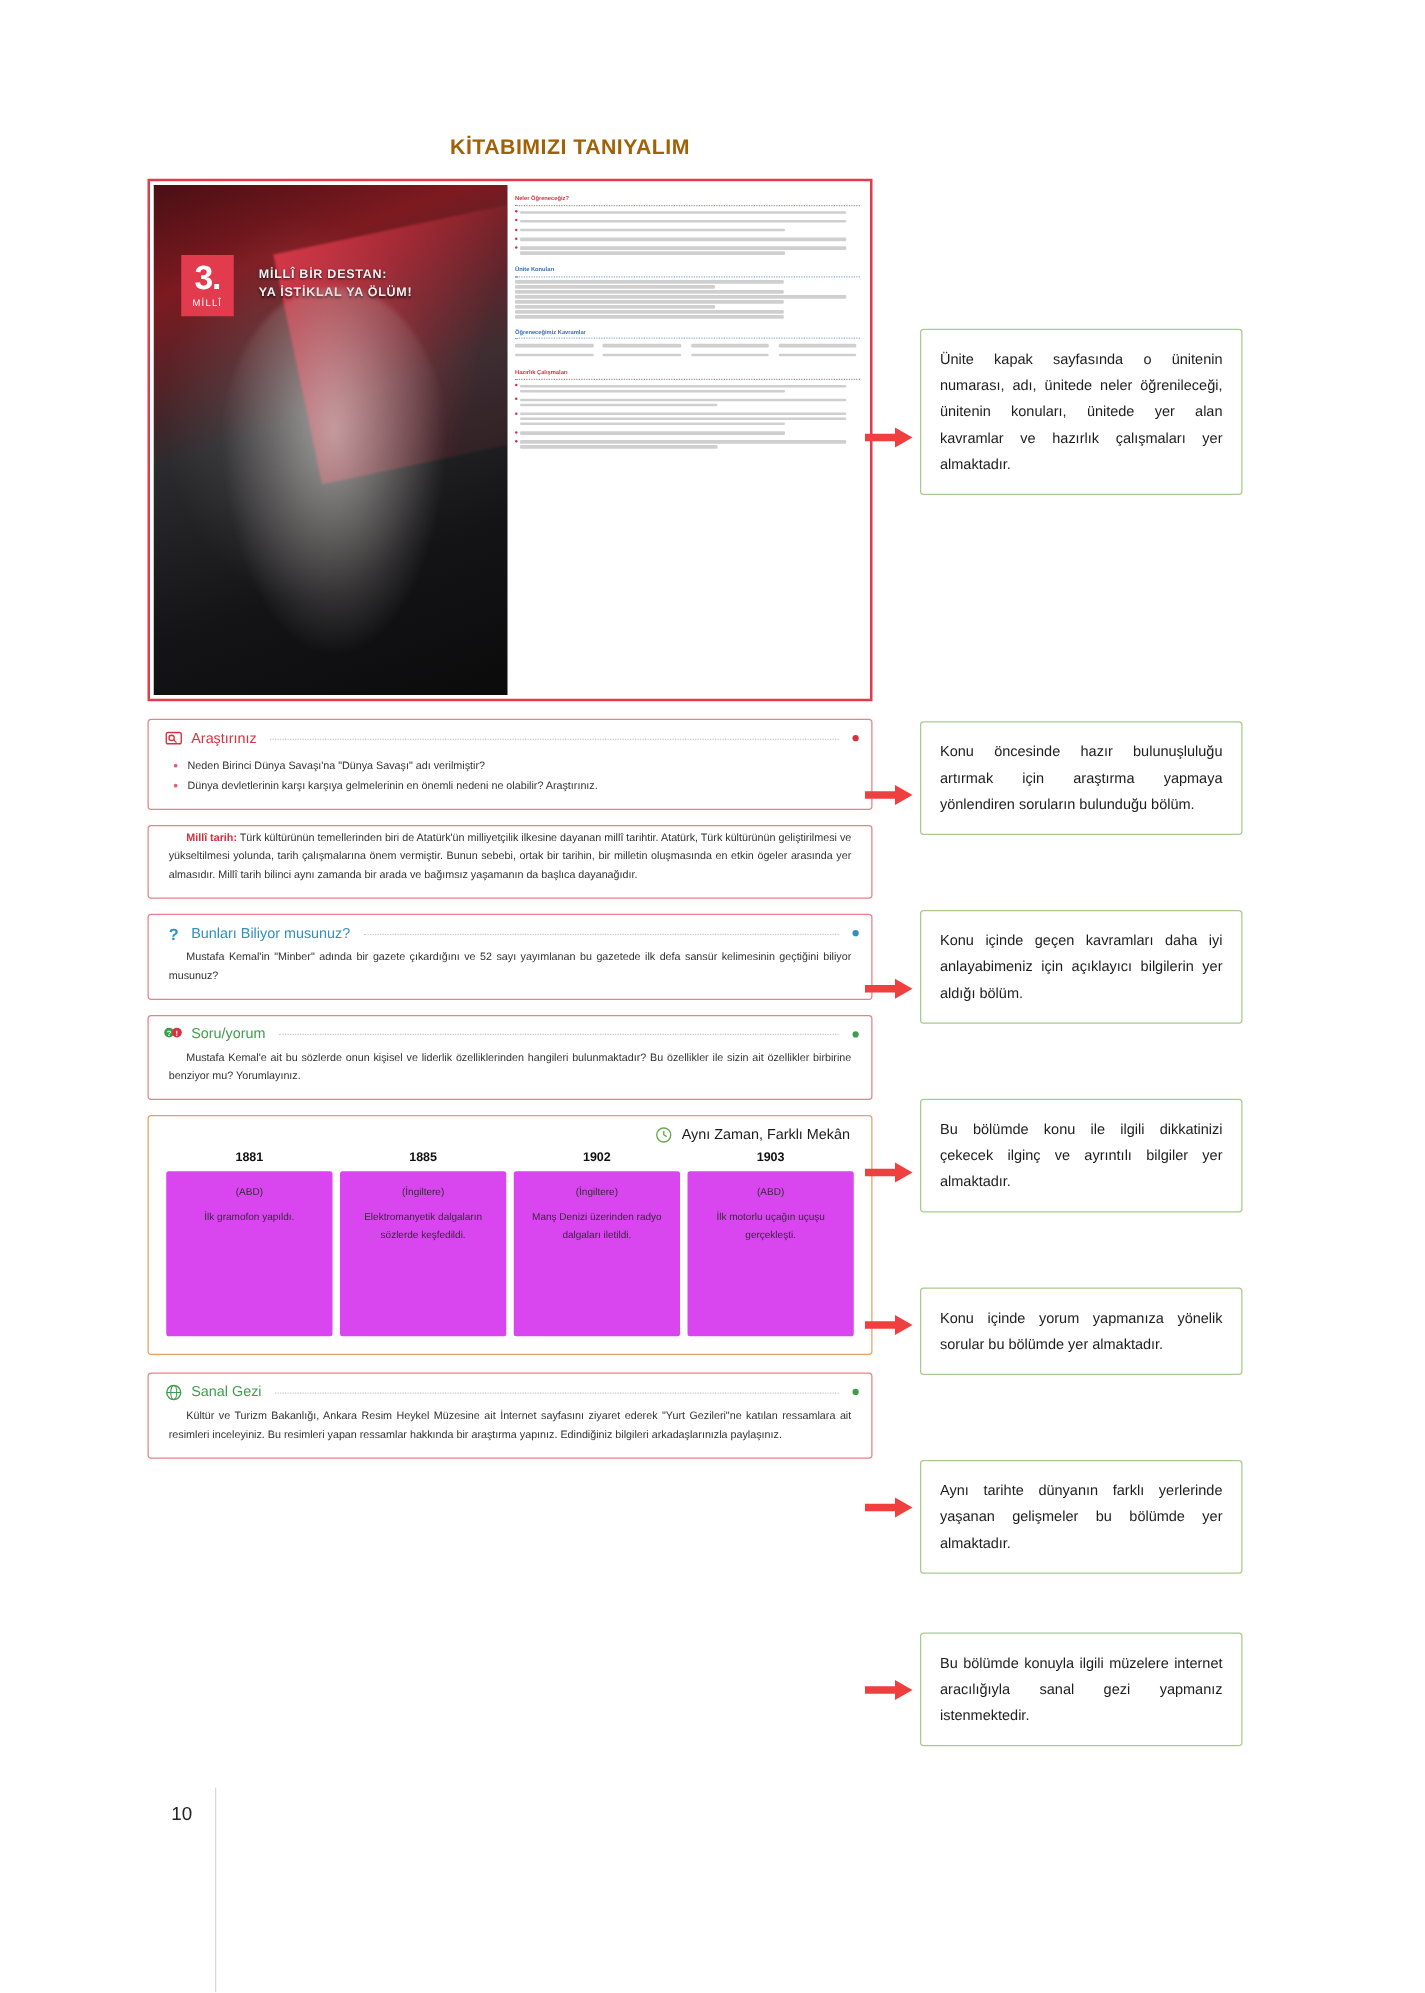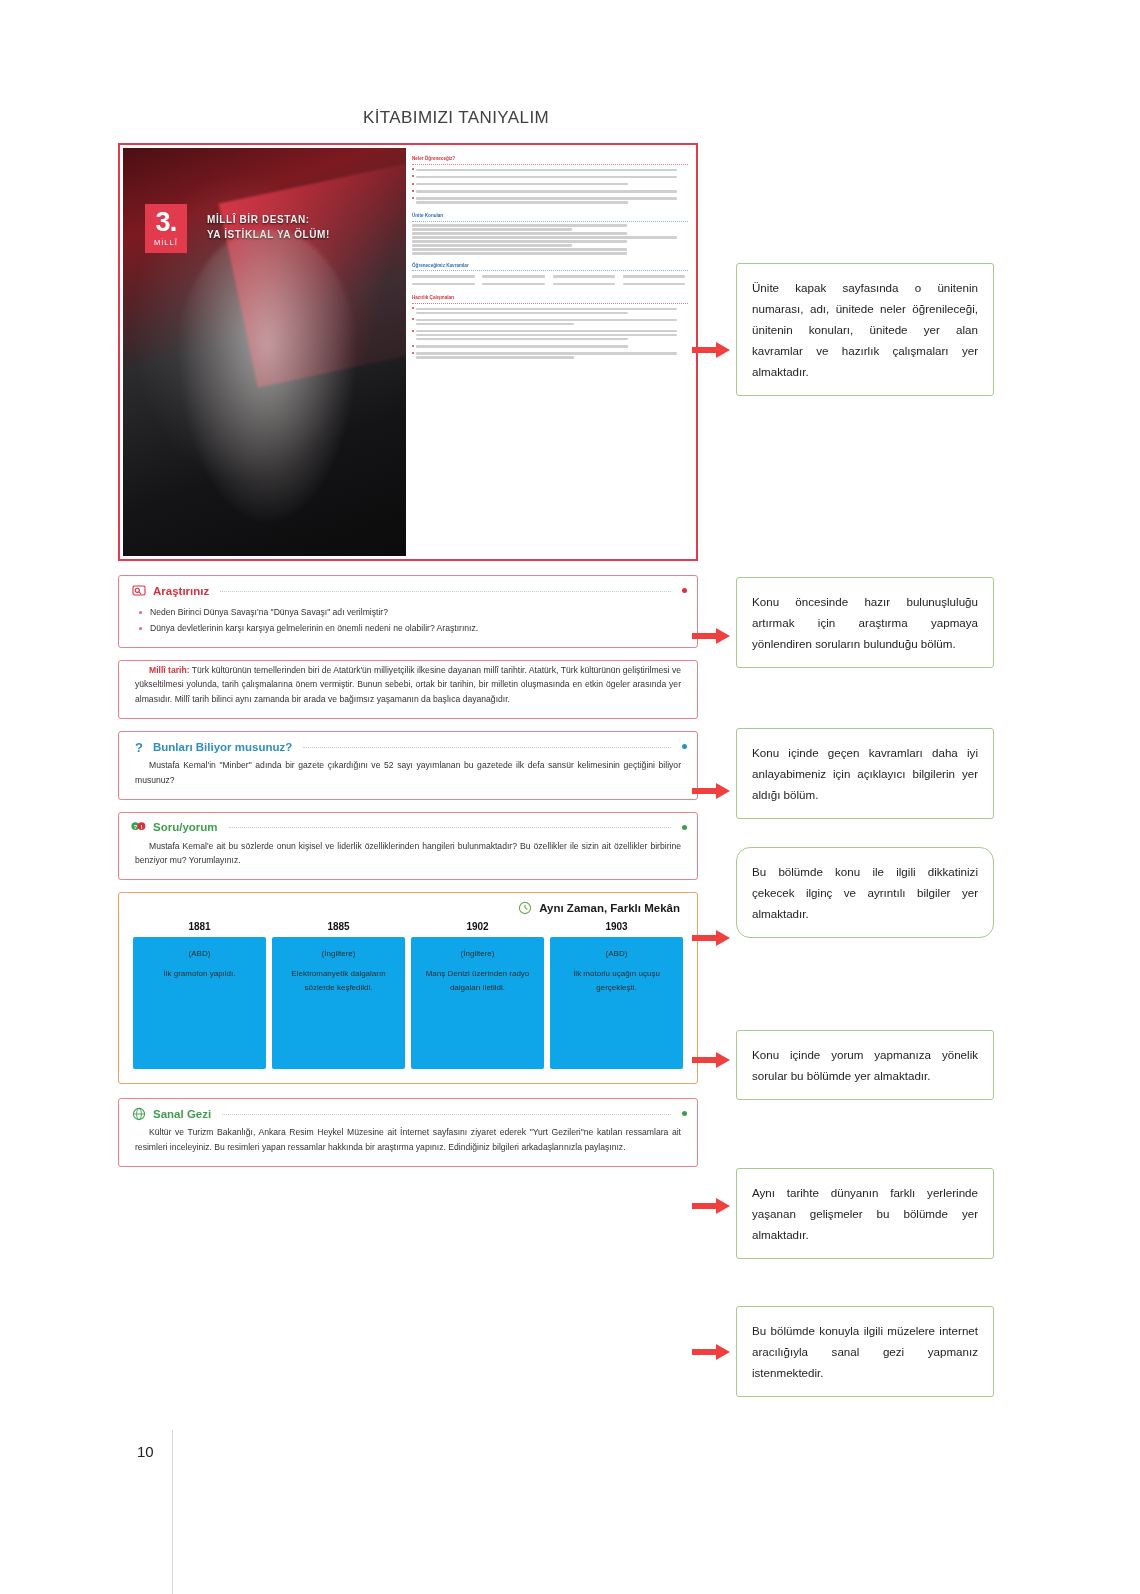--- a/index.html
+++ b/index.html
@@ -20,23 +20,23 @@
   }
 
   
   .page-title {
     position: absolute;
     left: 0;
     top: 108px;
     width: 912px;
     text-align: center;
     font-size: 17px;
-    font-weight: normal;
+    font-weight: bold;
     letter-spacing: 0.4px;
-    color: #404040;
+    color: #a16207;
   }
 
   
   .left-col {
     position: absolute;
     left: 118px;
     top: 143px;
     width: 580px;
   }
   .right-col {
@@ -80,21 +80,21 @@
     padding: 7px 10px 2px 12px;
   }
   .block-head .dotted {
     flex: 1;
     border-bottom: 1px dotted #c9c9c9;
     height: 1px;
     margin: 0 4px;
   }
   .block-title {
     font-size: 11.5px;
-    font-weight: bold;
+    font-weight: normal;
     white-space: nowrap;
   }
   .end-dot {
     width: 5px; height: 5px; border-radius: 50%;
     display: inline-block;
   }
   .block-body {
     padding: 2px 16px 11px 16px;
     font-size: 8.6px;
     line-height: 1.72;
@@ -267,21 +267,21 @@
     flex: 1;
     text-align: center;
   }
   .tl-year {
     font-size: 10px;
     font-weight: bold;
     color: #111;
     margin-bottom: 5px;
   }
   .tl-card {
-    background: #0ea5e9;
+    background: #d946ef;
     border-radius: 2px;
     min-height: 112px;
     padding: 10px 6px;
     font-size: 8px;
     line-height: 1.65;
     color: #2f2f2f;
   }
   .tl-place { margin-bottom: 7px; }
 
   
@@ -592,21 +592,21 @@
     </div>
   <div class="arrow" style="left:692px; top:1344px;">
       <div class="shaft"></div>
       <div class="head"></div>
     </div>
 
   <div class="right-col">
     <div class="note" style="top:120px;">Ünite kapak sayfasında o ünitenin numarası, adı, ünitede neler öğrenileceği, ünitenin konuları, ünitede yer alan kavramlar ve hazırlık çalışmaları yer almaktadır.</div>
     <div class="note" style="top:434px;">Konu öncesinde hazır bulunuşluluğu artırmak için araştırma yapmaya yönlendiren soruların bulunduğu bölüm.</div>
     <div class="note" style="top:585px;">Konu içinde geçen kavramları daha iyi anlayabimeniz için açıklayıcı bilgilerin yer aldığı bölüm.</div>
-    <div class="note" style="top:704px;border-radius:14px;">Bu bölümde konu ile ilgili dikkatinizi çekecek ilginç ve ayrıntılı bilgiler yer almaktadır.</div>
+    <div class="note" style="top:736px;">Bu bölümde konu ile ilgili dikkatinizi çekecek ilginç ve ayrıntılı bilgiler yer almaktadır.</div>
     <div class="note" style="top:887px;">Konu içinde yorum yapmanıza yönelik sorular bu bölümde yer almaktadır.</div>
     <div class="note" style="top:1025px;">Aynı tarihte dünyanın farklı yerlerinde yaşanan gelişmeler bu bölümde yer almaktadır.</div>
     <div class="note" style="top:1163px;">Bu bölümde konuyla ilgili müzelere internet aracılığıyla sanal gezi yapmanız istenmektedir.</div>
   </div>
 
   <div class="margin-line"></div>
   <div class="page-number">10</div>
 
 </div>
 

